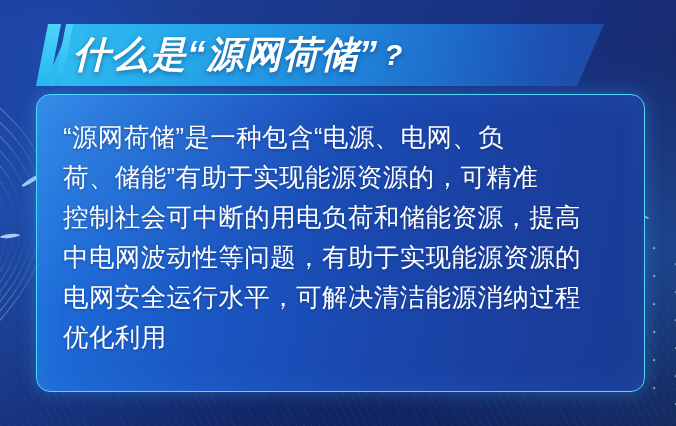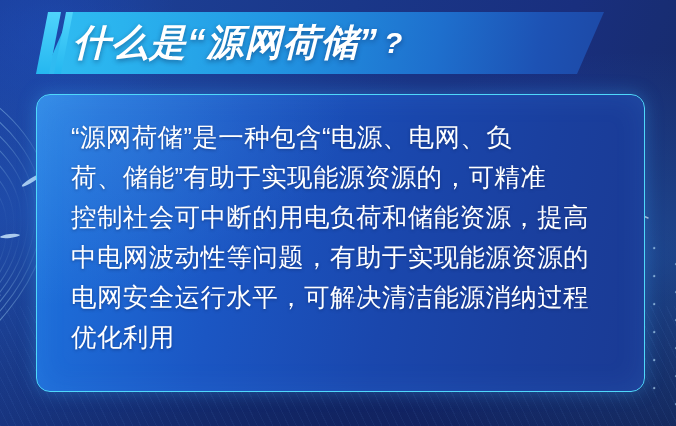--- a/index.html
+++ b/index.html
@@ -59,21 +59,21 @@
     left: -80px; top: -80px;
     width: 260px; height: 230px;
     background: radial-gradient(closest-side, rgba(30,80,190,0.45), rgba(30,80,190,0));
     pointer-events: none;
   }
 
   
   .title-wrap {
     position: absolute;
     left: 0;
-    top: 12px;
+    top: 24px;
     width: 556px;
     height: 62px;
   }
   .accent-bar {
     position: absolute;
     top: 0;
     height: 62px;
     width: 13px;
     background: linear-gradient(180deg, #4fd3fb 0%, #25b7f0 100%);
     transform: skewX(-11deg);
@@ -117,21 +117,20 @@
     left: 36px;
     top: 94px;
     width: 609px;
     height: 298px;
     box-sizing: border-box;
     border-radius: 14px;
     border: 1.6px solid #4fd8fb;
     background: linear-gradient(100deg, #1f78e0 0%, #1d6ad6 10%, #1b56c3 32%, #1a47ad 58%, #1a3f9e 80%, #1a3a93 100%);
     box-shadow: 0 0 18px rgba(60,170,245,0.35), inset 0 0 30px rgba(90,180,255,0.12);
     overflow: hidden;
-    padding-left: 8px;
   }
   .card-sheen {
     position: absolute;
     inset: 0;
     background: radial-gradient(90% 130% at 2% 0%, rgba(120,205,255,0.22) 0%, rgba(120,205,255,0) 55%);
     pointer-events: none;
   }
   .body-text {
     position: relative;
     padding: 22px 26px 0 26px;

